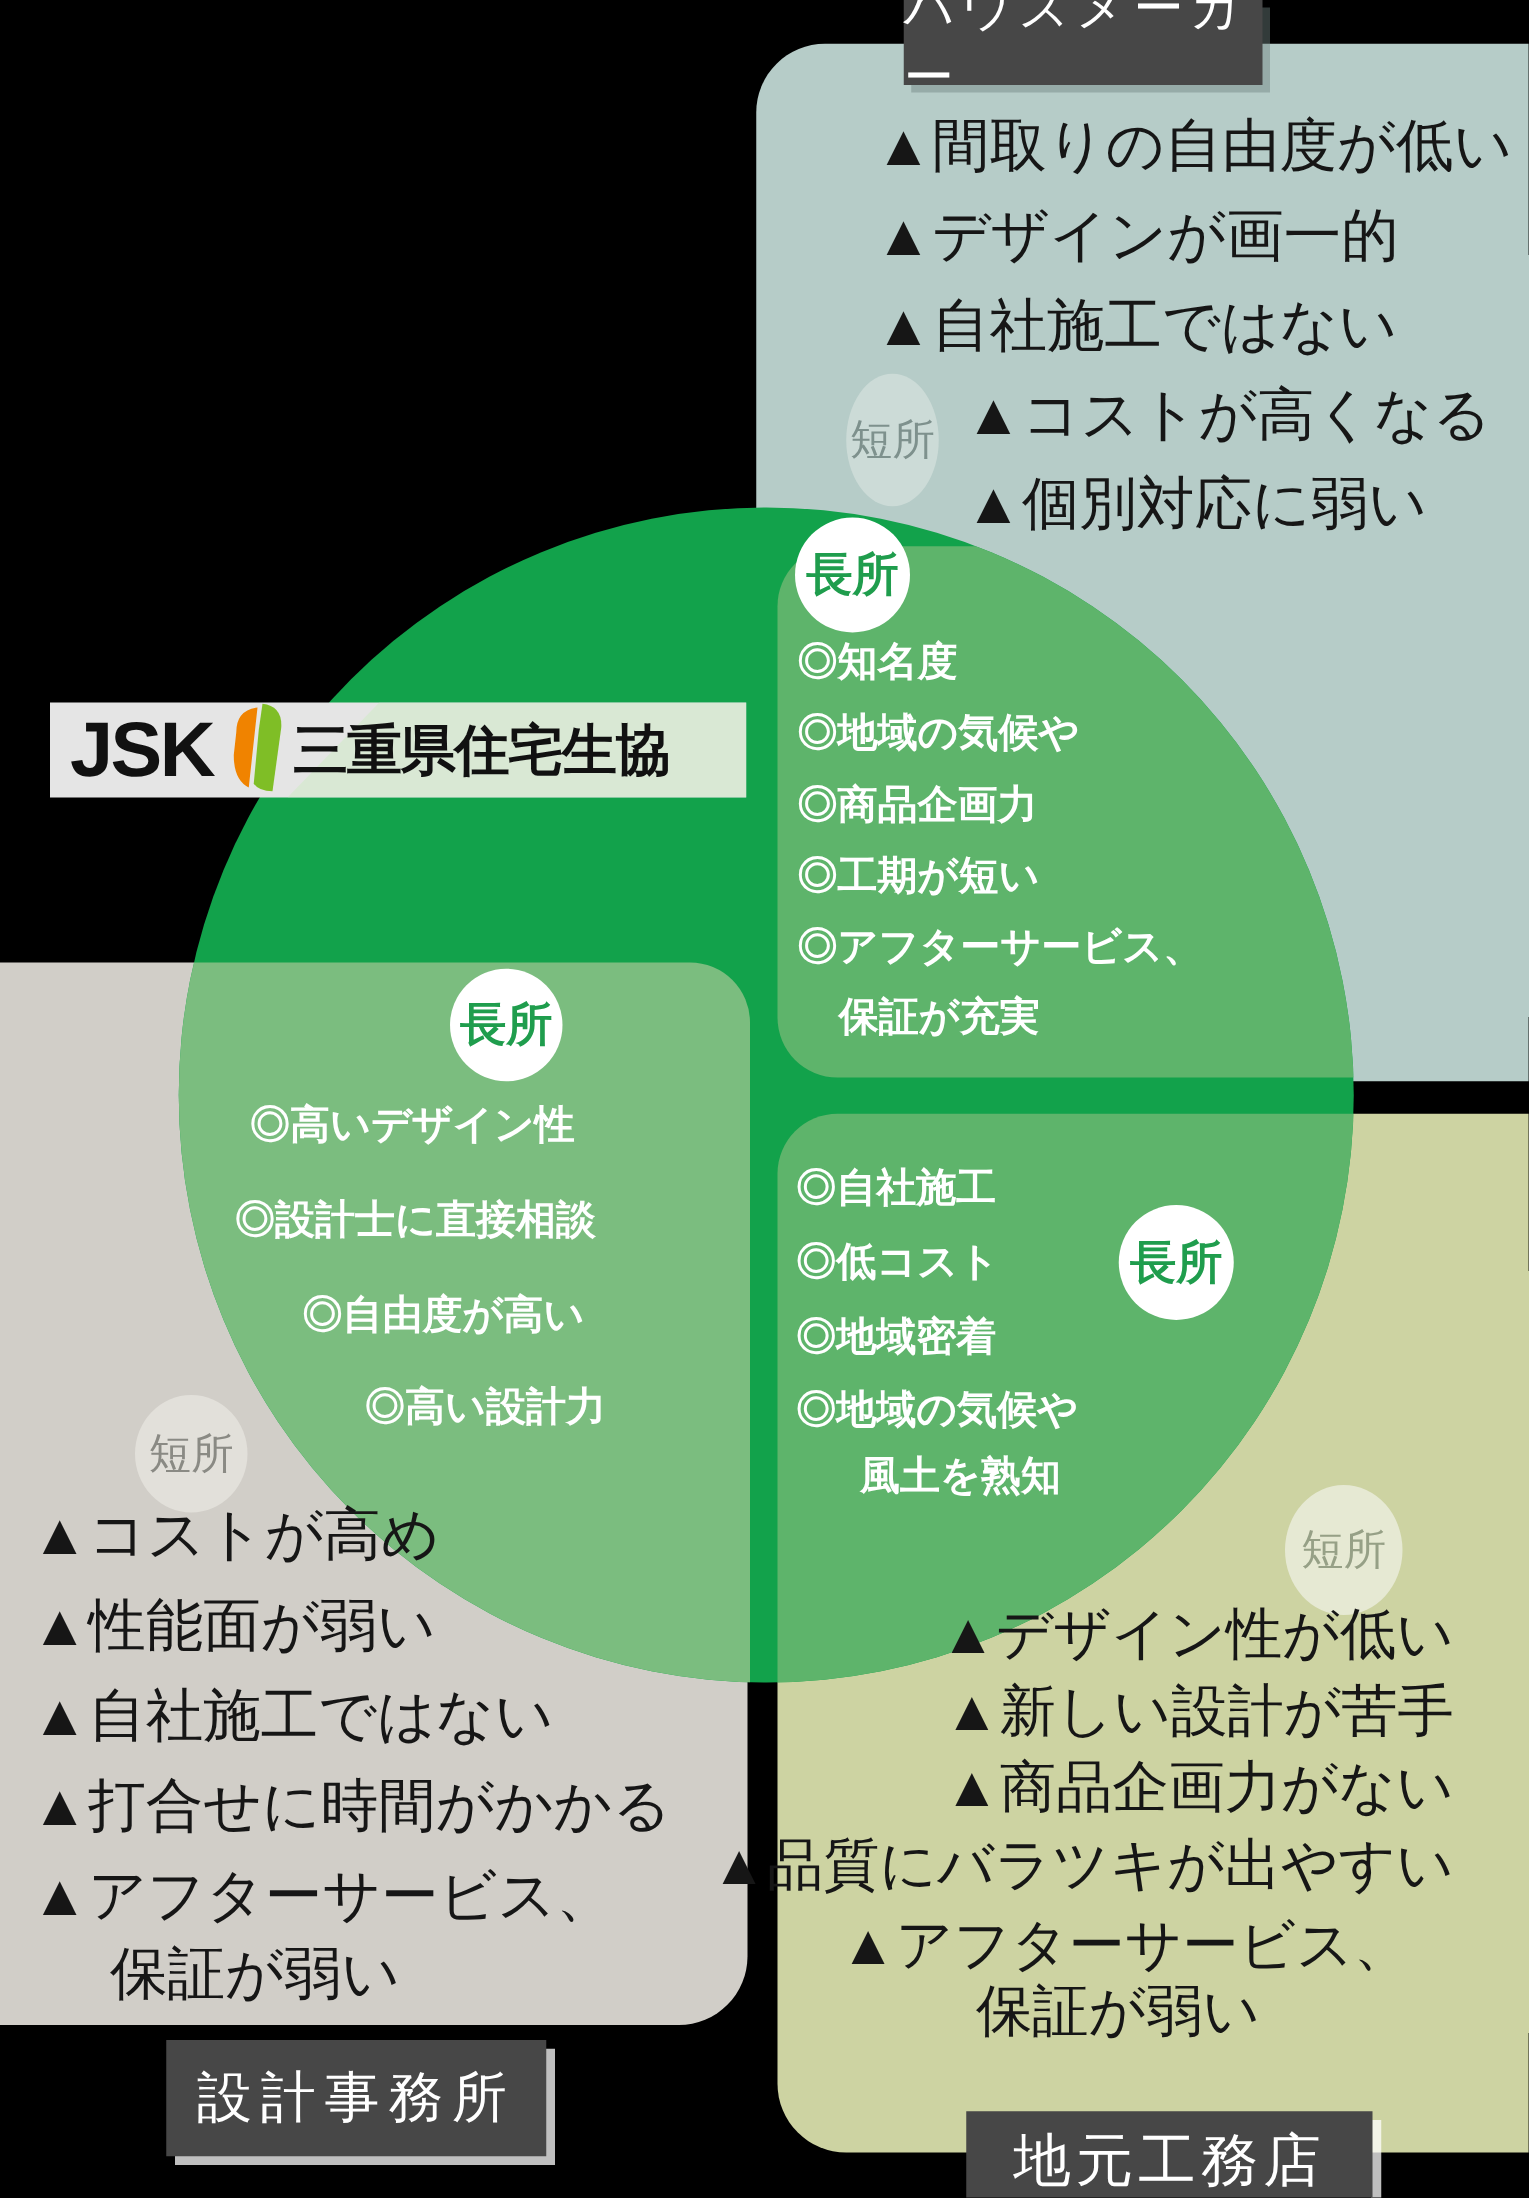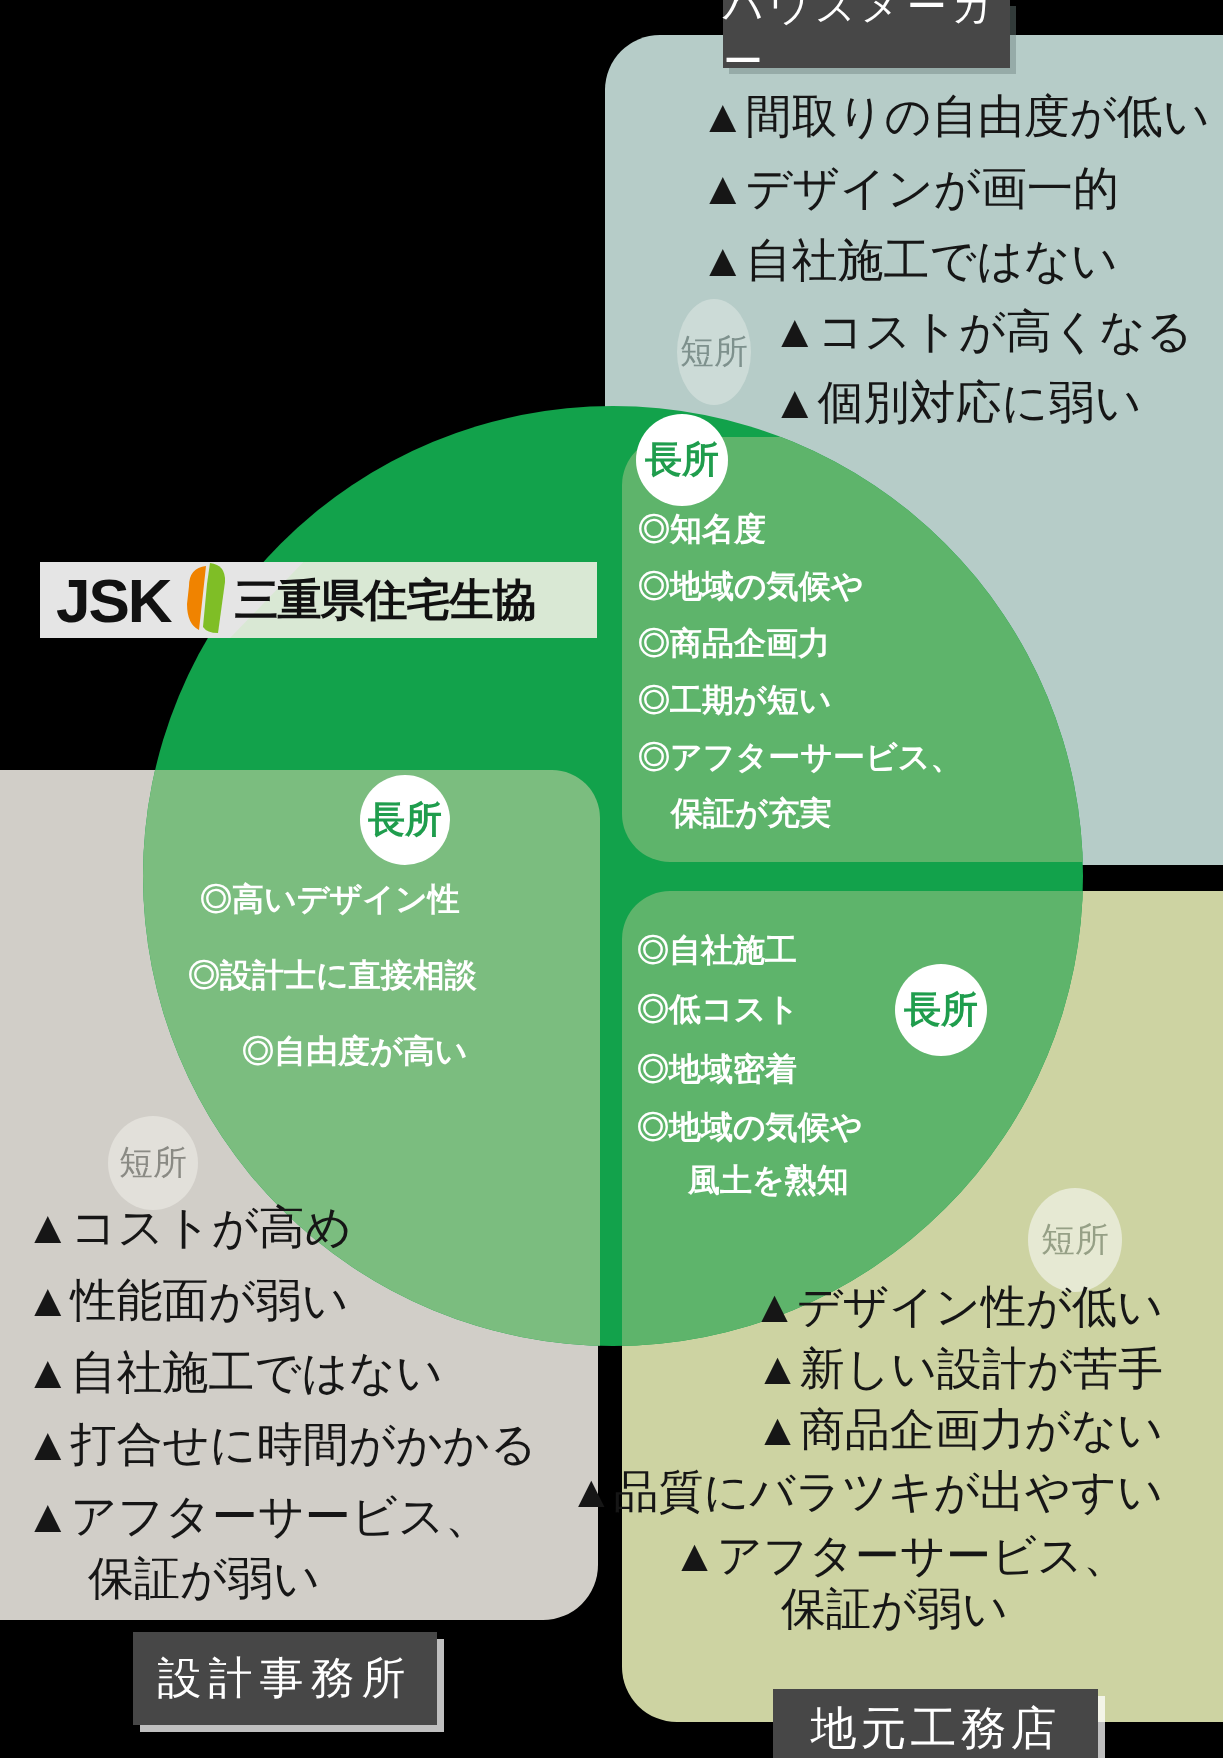--- a/index.html
+++ b/index.html
@@ -93,20 +93,21 @@
   <div class="s-line" style="left:495px;top:163px">◎地域の気候や</div>
   <div class="s-line" style="left:495px;top:220px">◎商品企画力</div>
   <div class="s-line" style="left:495px;top:334px">◎アフターサービス、</div>
   <div class="s-line" style="left:495px;top:277px">◎工期が短い</div>
   <div class="s-line" style="left:528px;top:390px">保証が充実</div>
   <div class="badge-strong" style="left:493px;top:8px;width:92px;height:92px;">長所</div>
 
   <div class="s-line" style="left:57px;top:476px">◎高いデザイン性</div>
   <div class="s-line" style="left:45px;top:552px">◎設計士に直接相談</div>
   <div class="s-line" style="left:99px;top:628px">◎自由度が高い</div>
+  <div class="s-line" style="left:149px;top:702px">◎高い設計力</div>
   <div class="badge-strong" style="left:217px;top:369px;width:90px;height:90px;">長所</div>
 
   <div class="s-line" style="left:494px;top:527px">◎自社施工</div>
   <div class="s-line" style="left:494px;top:586px">◎低コスト</div>
   <div class="s-line" style="left:494px;top:646px">◎地域密着</div>
   <div class="s-line" style="left:494px;top:704px">◎地域の気候や</div>
   <div class="s-line" style="left:545px;top:757px">風土を熟知</div>
   <div class="badge-strong" style="left:752px;top:558px;width:92px;height:92px;">長所</div>
 </div>
 

